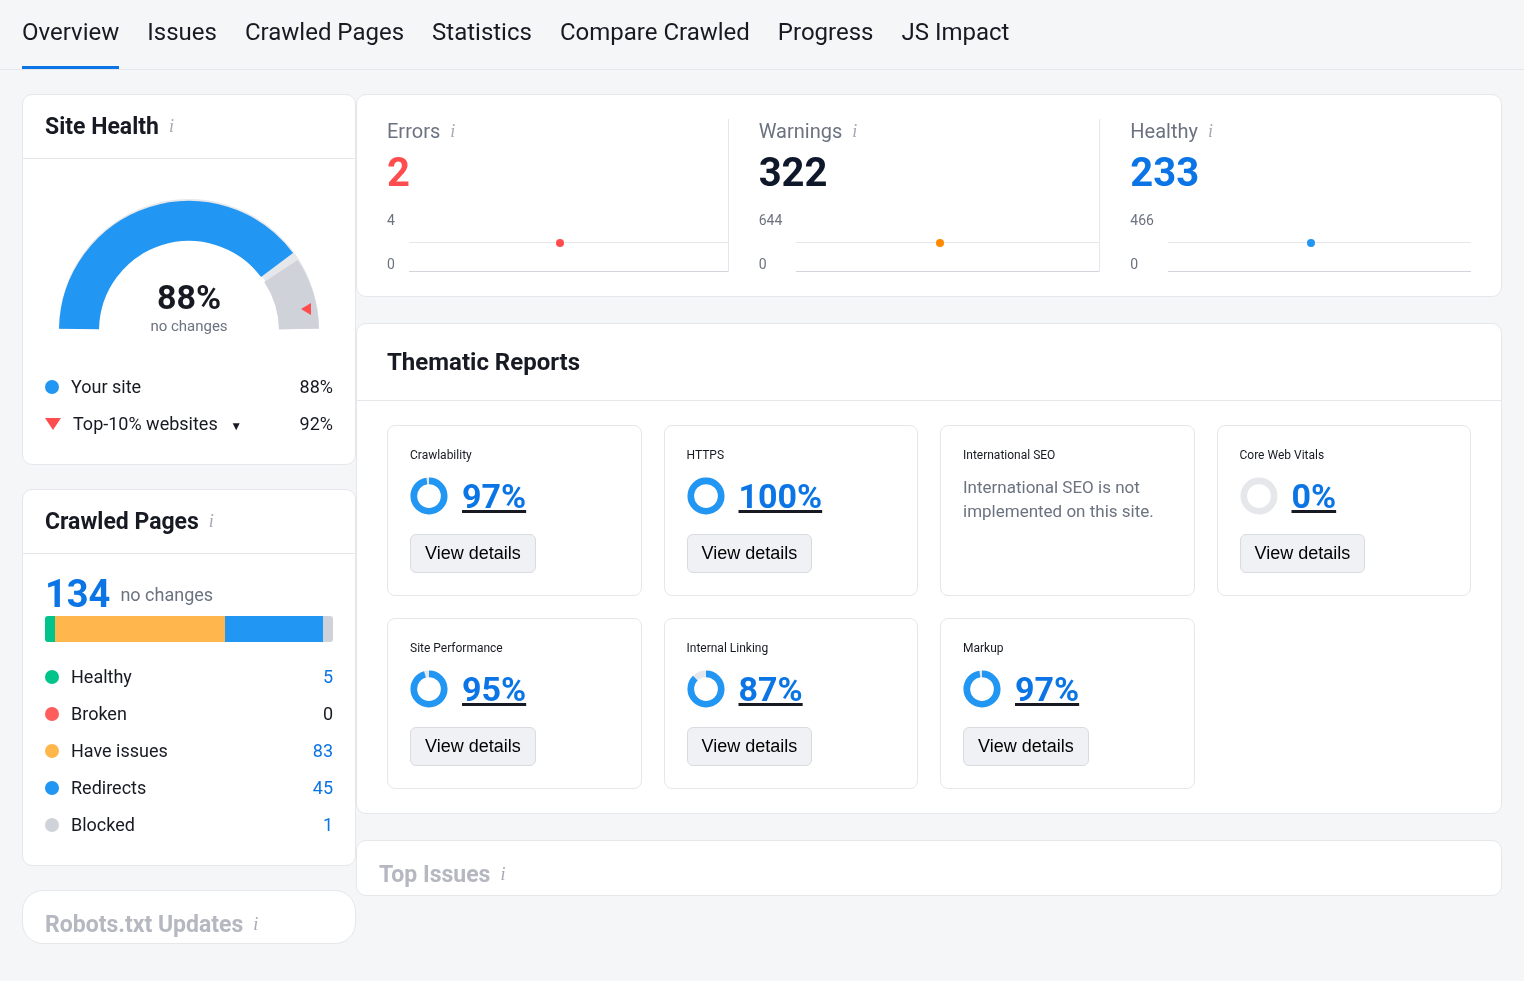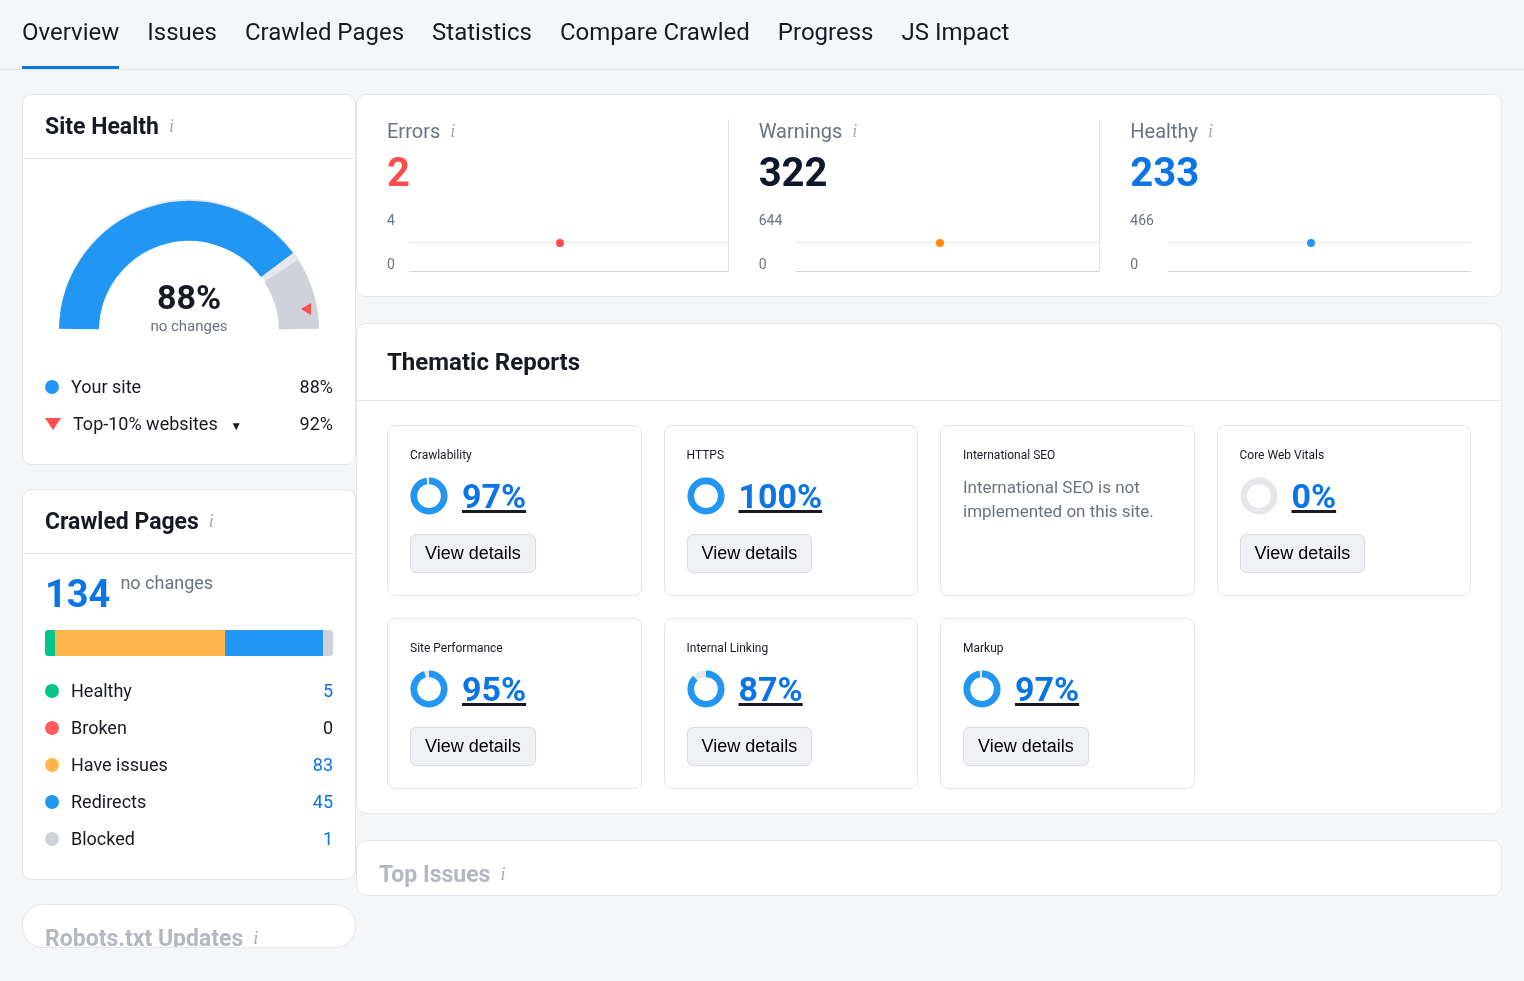--- a/index.html
+++ b/index.html
@@ -16,21 +16,21 @@
 .info-icon { color: #a6a9b2; font-size: 18px; font-style: italic; font-family: Georgia, serif; cursor: pointer; }
 .gauge-wrap { padding: 20px 10px 10px 10px; display:flex; justify-content:center; }
 .legend { padding: 14px 22px 22px 22px; }
 .legend-row { display: flex; align-items: center; padding: 8px 0; font-size: 18px; }
 .dot { width: 14px; height: 14px; border-radius: 50%; margin-right: 12px; flex-shrink:0; }
 .tri { width: 0; height: 0; border-left: 8px solid transparent; border-right: 8px solid transparent; border-top: 12px solid #ff4d4f; margin-right: 12px; }
 .legend-row .label { flex: 1; }
 .legend-row .value { color: #171a22; font-weight: 400; }
 .chev { margin-left:8px; font-size:12px; }
 .cp-body { padding: 18px 22px 22px 22px; }
-.cp-total { display:flex; align-items: flex-start; gap: 10px; margin-bottom: 14px;}
+.cp-total { display:flex; align-items: center; gap: 10px; margin-bottom: 0;}
 .cp-total-num { font-size: 38px; font-weight: 700; color: #0b75e5; }
 .cp-total-sub { font-size: 18px; color: #6b7280; }
 .stacked-bar { height: 26px; width: 100%; display:flex; border-radius: 3px; overflow:hidden; margin-bottom: 16px;}
 .cp-list .legend-row { font-size: 18px; }
 .cp-list .value { color: #0b75e5; width: 40px; text-align:right; }
 .cp-list .value.muted { color: #171a22; }
 .top-metrics { display:flex; padding: 24px 30px; }
 .metric { flex:1; border-left: 1px solid #e5e7eb; padding-left: 30px; }
 .metric:first-child { border-left: none; padding-left: 0; }
 .metric-title { font-size: 20px; color: #6b7280; display:flex; align-items:center; gap:10px; }
@@ -139,21 +139,21 @@
             </div>
             <div class="legend-row">
               <span class="dot" style="background:#cfd2d9"></span>
               <span class="label">Blocked</span>
               <span class="value ">1</span>
             </div>
           </div>
       </div>
     </div>
 
-    <div class="card" style="overflow:hidden; height:44px;border-radius:21px;">
+    <div class="card" style="overflow:hidden; height:54px;border-radius:21px;">
       <div class="bottom-header">
         <h2>Robots.txt Updates</h2>
         <span class="info-icon">i</span>
       </div>
     </div>
   </div>
 
   <div class="main">
 
     <div class="card">

